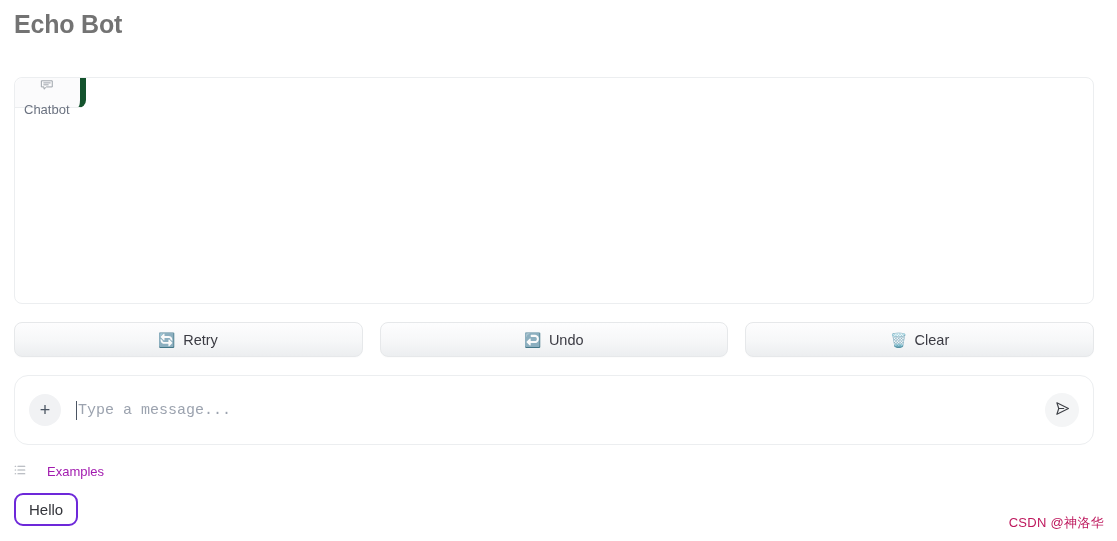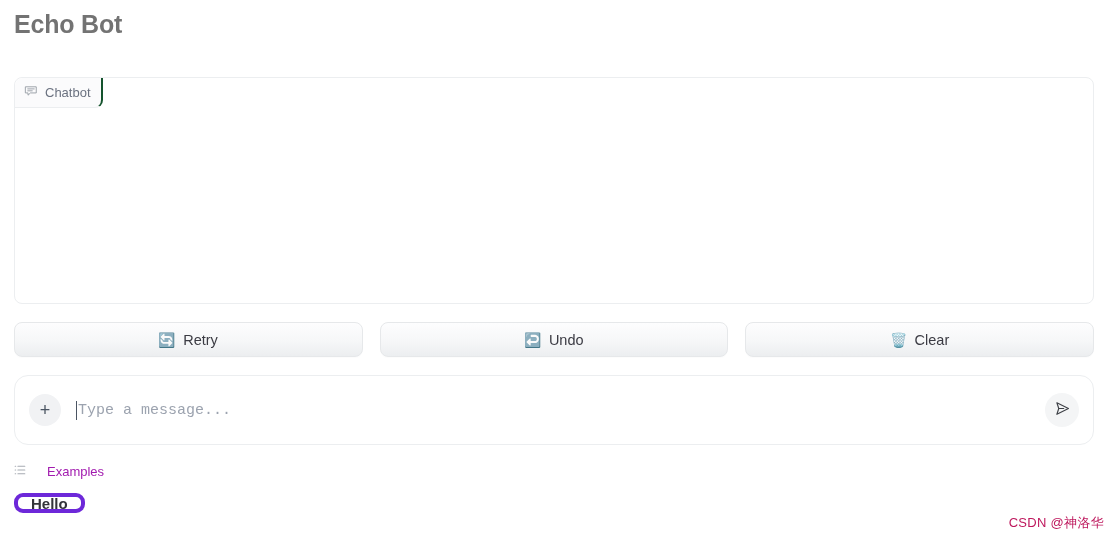--- a/index.html
+++ b/index.html
@@ -47,26 +47,27 @@
   .chat-label {
     position: absolute;
     left: 0px;
     top: 0px;
     display: flex;
     align-items: center;
     gap: 7px;
     height: 30px;
     padding: 0 10px 0 9px;
     background: #fbfbfc;
-    border-right: 2px solid #14532d;
+    border-right: 6px solid #14532d;
     border-bottom: 1px solid #eceef0;
     border-radius: 8px 0 8px 0;
     color: #6b7280;
     font-size: 13px;
     white-space: nowrap;
+    flex-direction: column;
   }
 
   .chat-label .icon-svg { display: block; }
 
   .chat-body {
     position: absolute;
     left: 0;
     top: 30px;
     right: 0;
     bottom: 0;
@@ -182,32 +183,31 @@
     align-items: center;
     gap: 21px;
     color: #a21caf;
     font-size: 13px;
   }
 
   .example-chip {
     position: absolute;
     left: 14px;
     top: 493px;
-    height: 20px;
+    height: 33px;
     padding: 0 13px;
-    border: 4px solid #6d28d9;
+    border: 2px solid #6d28d9;
     border-radius: 9px;
     background: #ffffff;
     display: flex;
     align-items: center;
     font-size: 15px;
     color: #33343a;
     cursor: pointer;
     user-select: none;
-    font-weight: bold;
   }
 
   
   .watermark {
     position: absolute;
     right: 13px;
     top: 514px;
     font-size: 13px;
     color: #be185d;
     white-space: nowrap;

